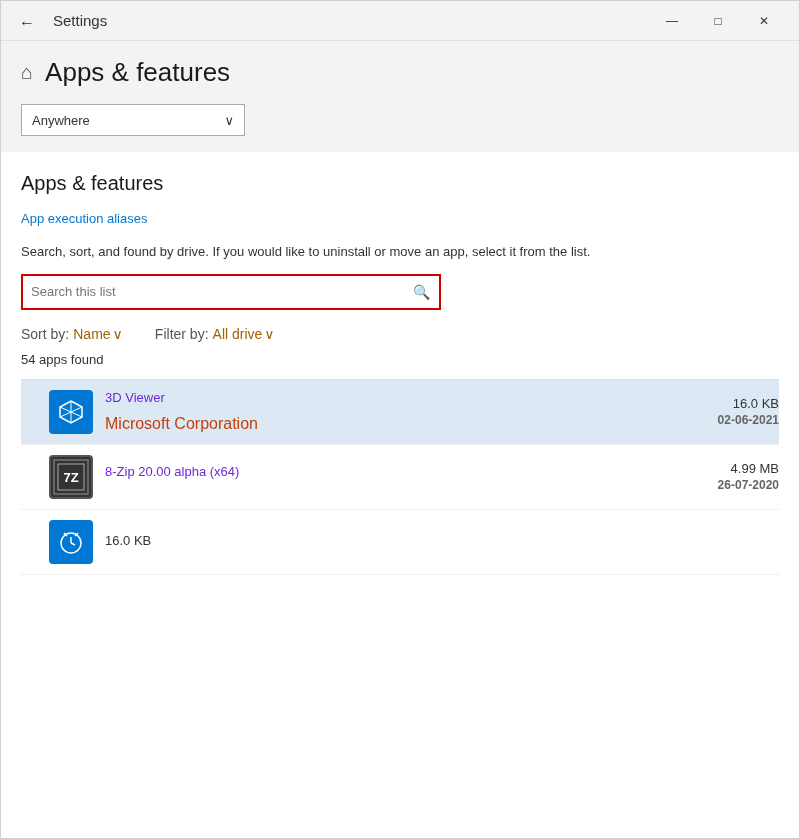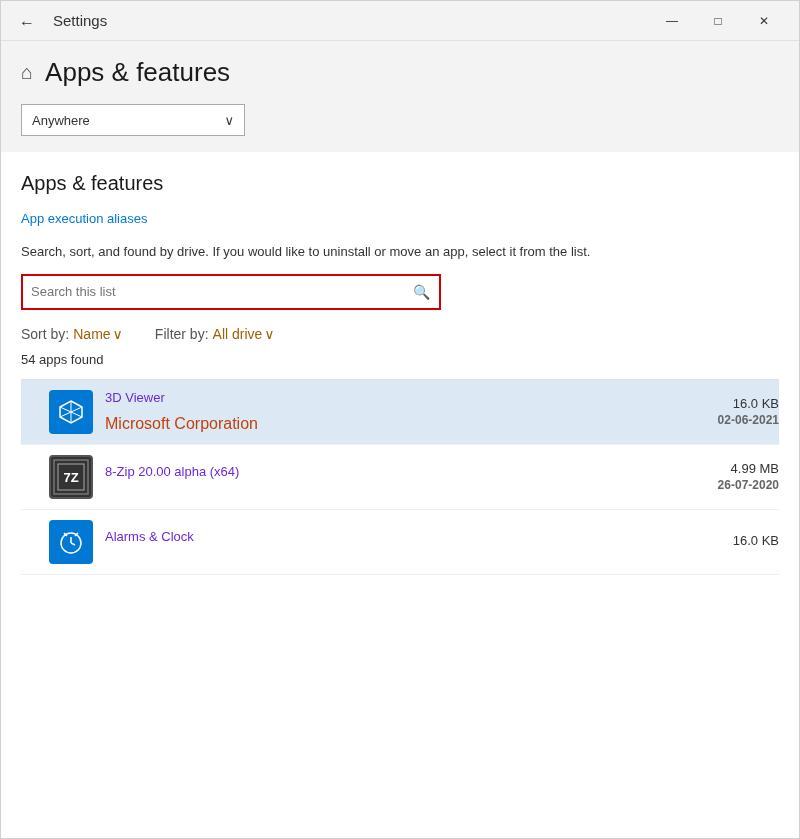--- a/index.html
+++ b/index.html
@@ -427,24 +427,20 @@
         <div class="app-item">
           <div class="app-icon app-icon-alarms">
             <svg width="28" height="28" viewBox="0 0 28 28" fill="none">
               <circle cx="14" cy="15" r="10" stroke="white" stroke-width="1.5" fill="none"></circle>
               <line x1="14" y1="15" x2="14" y2="9" stroke="white" stroke-width="1.5"></line>
               <line x1="14" y1="15" x2="18" y2="17" stroke="white" stroke-width="1.5"></line>
               <line x1="7" y1="5" x2="10" y2="8" stroke="white" stroke-width="1.5"></line>
               <line x1="21" y1="5" x2="18" y2="8" stroke="white" stroke-width="1.5"></line>
             </svg>
           </div>
-          <div class="app-info">
-            <span class="app-name">Alarms &amp; Clock</span>
-            <span class="app-publisher"></span>
-          </div>
           <div class="app-meta">
             <div class="app-size">16.0 KB</div>
             <div class="app-date"></div>
           </div>
         </div>
 
       </div>
     </div>
   </div>
 </div>

